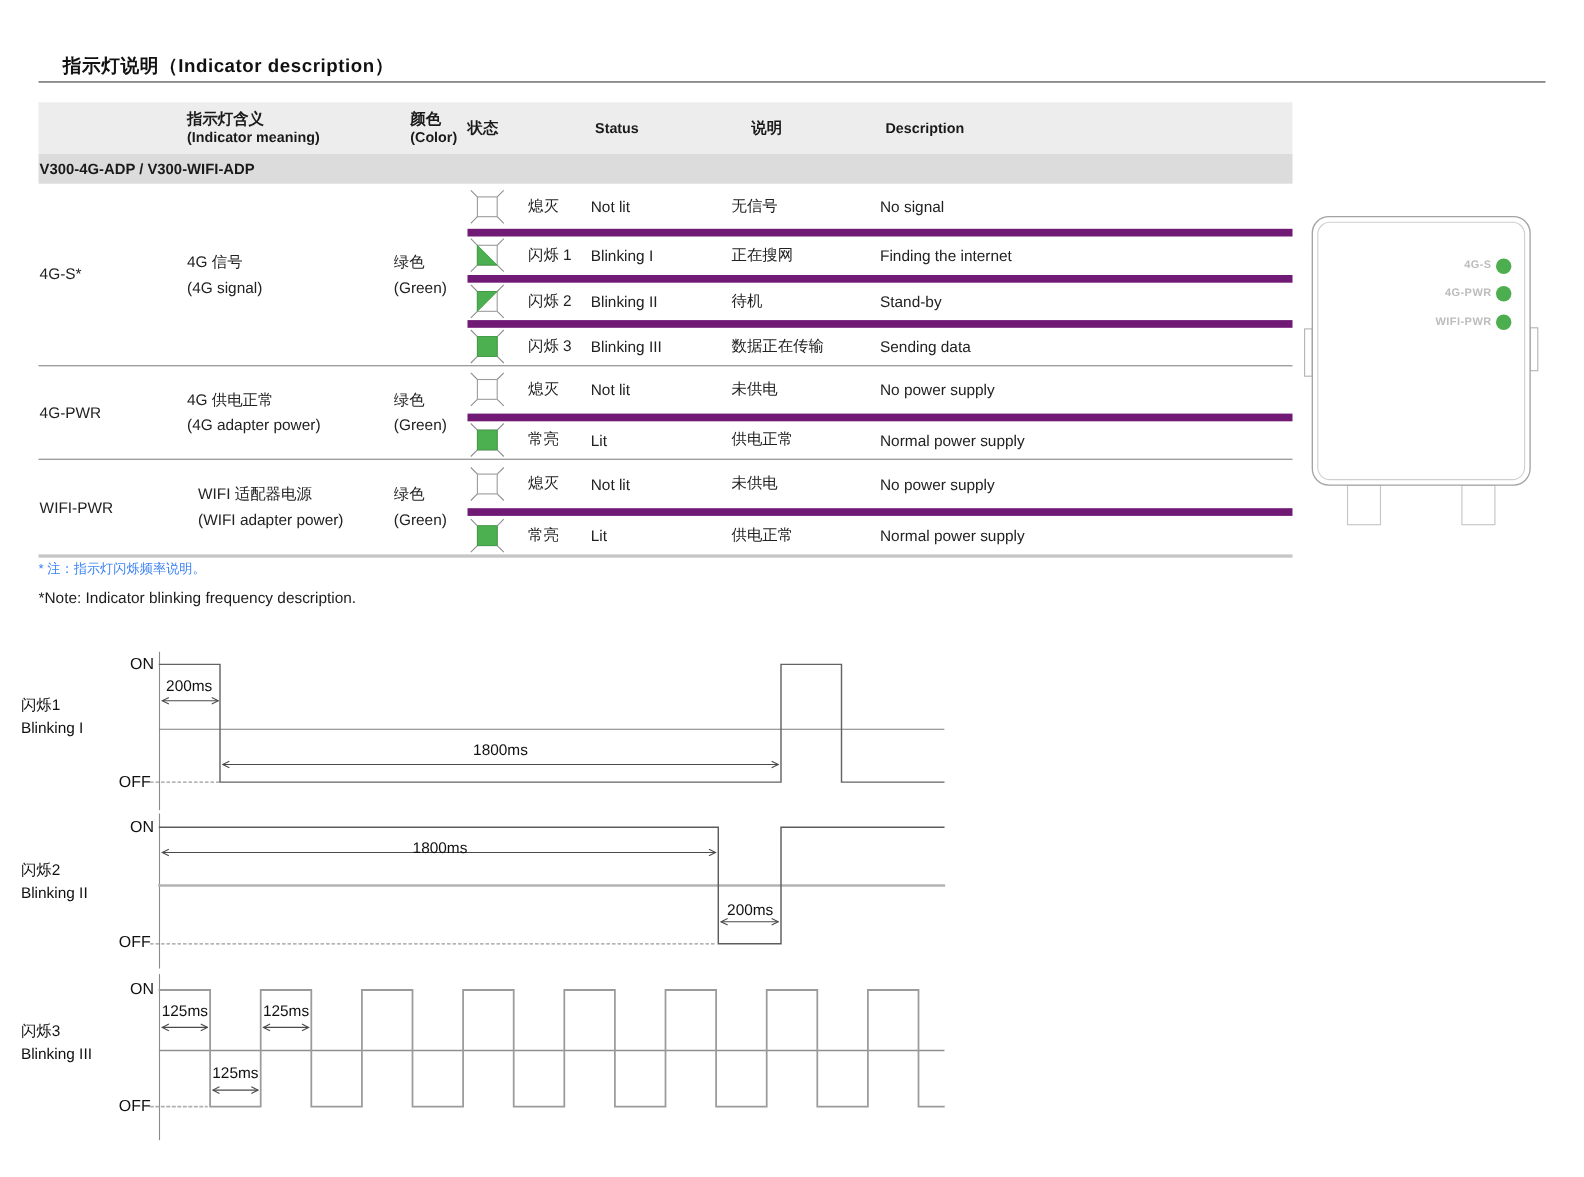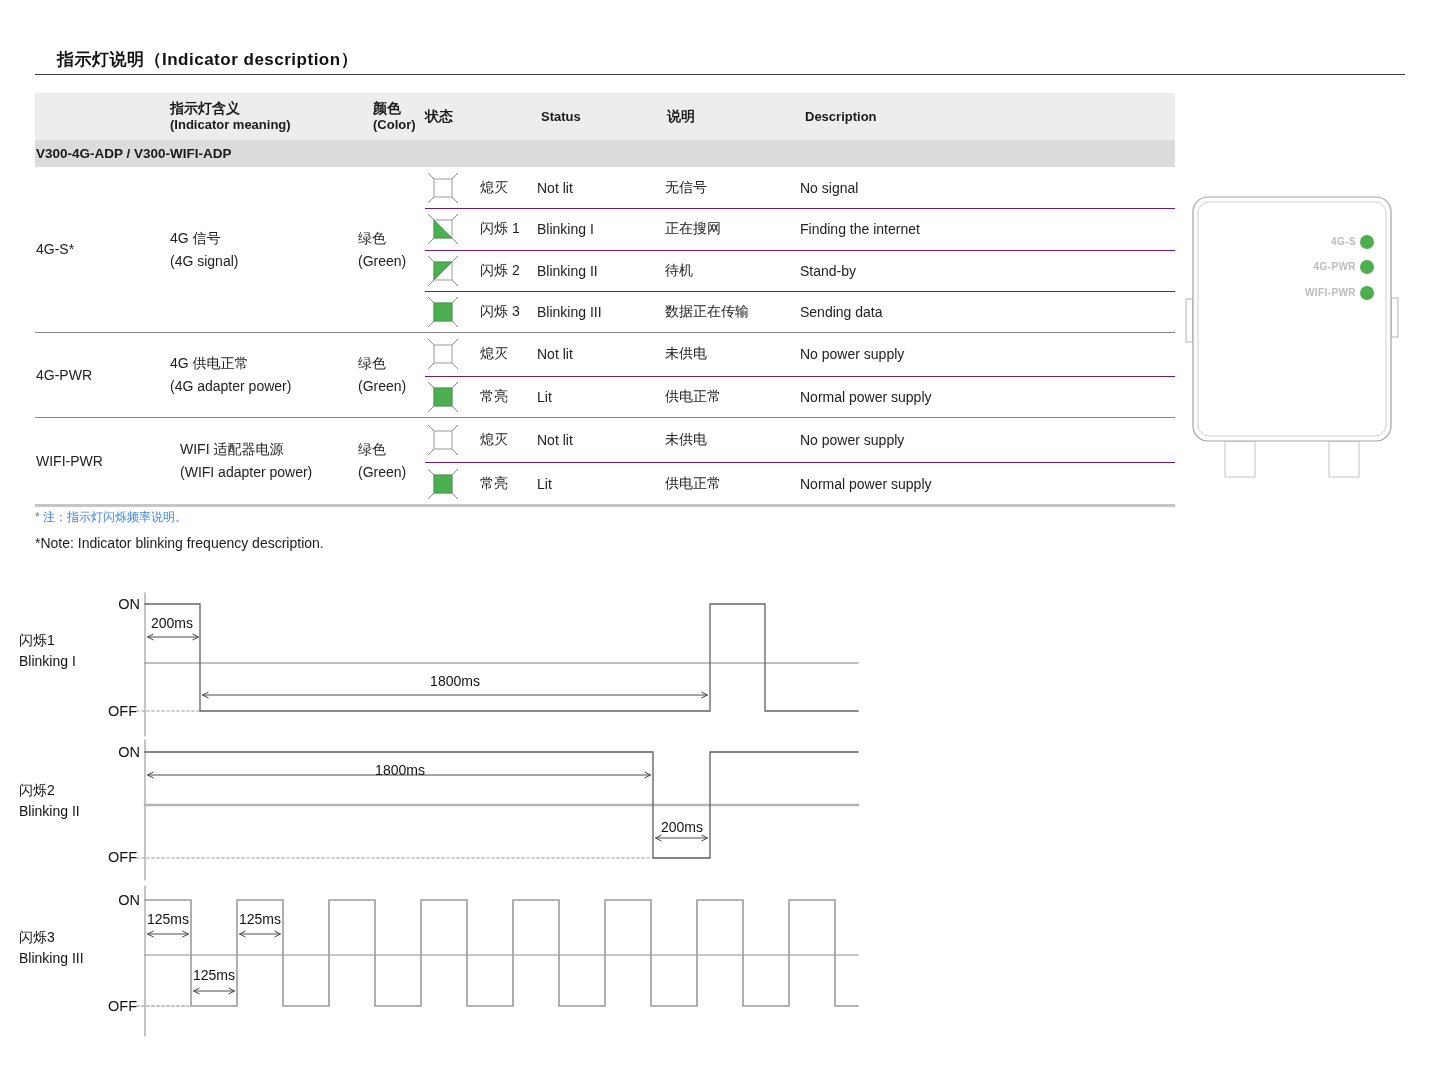--- a/index.html
+++ b/index.html
@@ -21,21 +21,21 @@
   .hcell .l2 { font-size:13px; line-height:16px; }
   #subhead { position:absolute; left:0; top:47px; width:1140px; height:27px; background:#dcdcdc;
              font-size:13.5px; font-weight:bold; color:#1a1a1a; line-height:27px; padding-left:1px; }
   #table-groups { position:absolute; left:0; top:74px; width:1140px; }
   .group { position:relative; width:1140px; }
   .group-sep { border-top:1px solid #858585; }
   #table-bottom { position:absolute; left:0; top:411px; width:1140px; height:3px; background:#c6c6c6; }
   .gcell { position:absolute; top:0; height:100%; display:flex; flex-direction:column; justify-content:center; }
   .gcell div { line-height:23px; }
   .state-row { position:absolute; left:390px; width:750px; }
-  .row-sep { border-top:1px solid #701a75; }
+  .row-sep { border-top:7px solid #701a75; }
   .srow-txt { position:absolute; top:50%; transform:translateY(-50%); white-space:nowrap; }
   .led-wrap { position:absolute; top:50%; transform:translateY(-50%); left:1px; width:34px; height:34px; }
 
   
   #note-cn { left:35px; top:509px; font-size:12px; color:#3b82f6; }
   #note-en { left:35px; top:535px; font-size:14px; color:#1c1c1c; }
 
   
   .dg-name { left:19px; width:120px; font-size:14px; line-height:21px; color:#111; }
   .onoff { width:45px; text-align:right; font-size:14.5px; color:#111; }
@@ -62,21 +62,21 @@
       <div class="hcell" style="left:338px;width:66px;">
         <div class="l1">颜色</div>
         <div class="l2">(Color)</div>
       </div>
       <div class="hcell" style="left:390px;width:110px;">
         <div class="l1">状态</div>
       </div>
       <div class="hcell" style="left:506px;width:120px;">
         <div class="l2">Status</div>
       </div>
-      <div class="hcell" style="left:632px;width:130px;">
+      <div class="hcell" style="left:648px;width:130px;">
         <div class="l1">说明</div>
       </div>
       <div class="hcell" style="left:770px;width:200px;justify-content:center;">
         <div class="l2">Description</div>
       </div>
     </div>
     <div id="subhead">V300-4G-ADP / V300-WIFI-ADP</div>
     <div id="table-groups">
         <div class="group" style="height: 165px;">
           <div class="gcell" style="left: 1px; width: 130px;">

